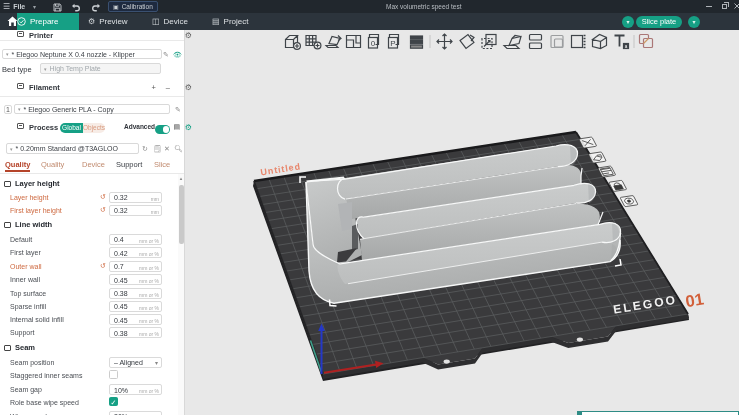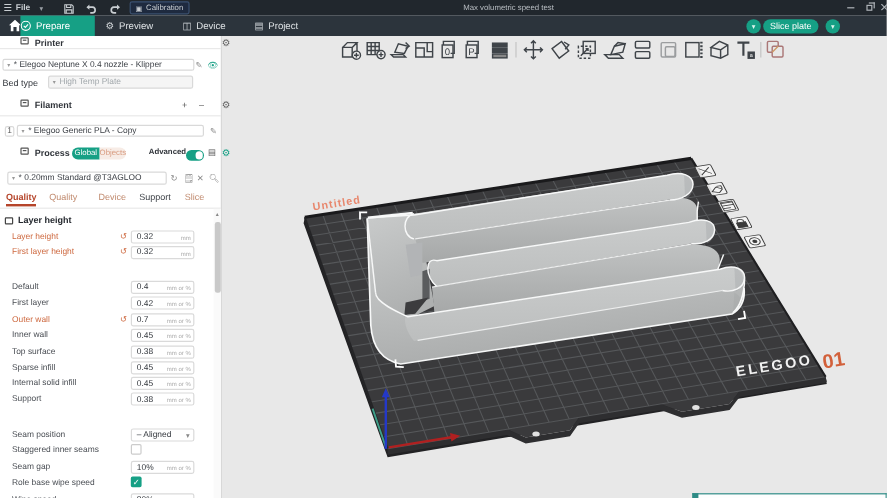--- a/index.html
+++ b/index.html
@@ -123,20 +123,21 @@
         </span>
       </div>
       <div class="prow" style="top:32.5px">
         <span class="plab mod">First layer height</span>
         <span class="reset">↺</span>
         <span class="pbox">
           <span class="pval">0.32</span>
           <span class="punit">mm</span>
         </span>
       </div>
+      <div class="shdr" style="top:47px"><span class="shicon"></span>Line width</div>
       <div class="prow" style="top:61.5px">
         <span class="plab">Default</span>
         <span class="pbox">
           <span class="pval">0.4</span>
           <span class="punit">mm or %</span>
         </span>
       </div>
       <div class="prow" style="top:75.0px">
         <span class="plab">First layer</span>
         <span class="pbox">
@@ -180,20 +181,21 @@
           <span class="punit">mm or %</span>
         </span>
       </div>
       <div class="prow" style="top:155.0px">
         <span class="plab">Support</span>
         <span class="pbox">
           <span class="pval">0.38</span>
           <span class="punit">mm or %</span>
         </span>
       </div>
+      <div class="shdr" style="top:170px"><span class="shicon"></span>Seam</div>
       <div class="prow" style="top:184.5px">
         <span class="plab">Seam position</span>
         <span class="pbox">
           <span class="pval">– Aligned</span>
           <span class="selarr">▾</span>
         </span>
       </div>
       <div class="prow" style="top:198.0px">
         <span class="plab">Staggered inner seams</span>
         <span class="cbox"></span>

